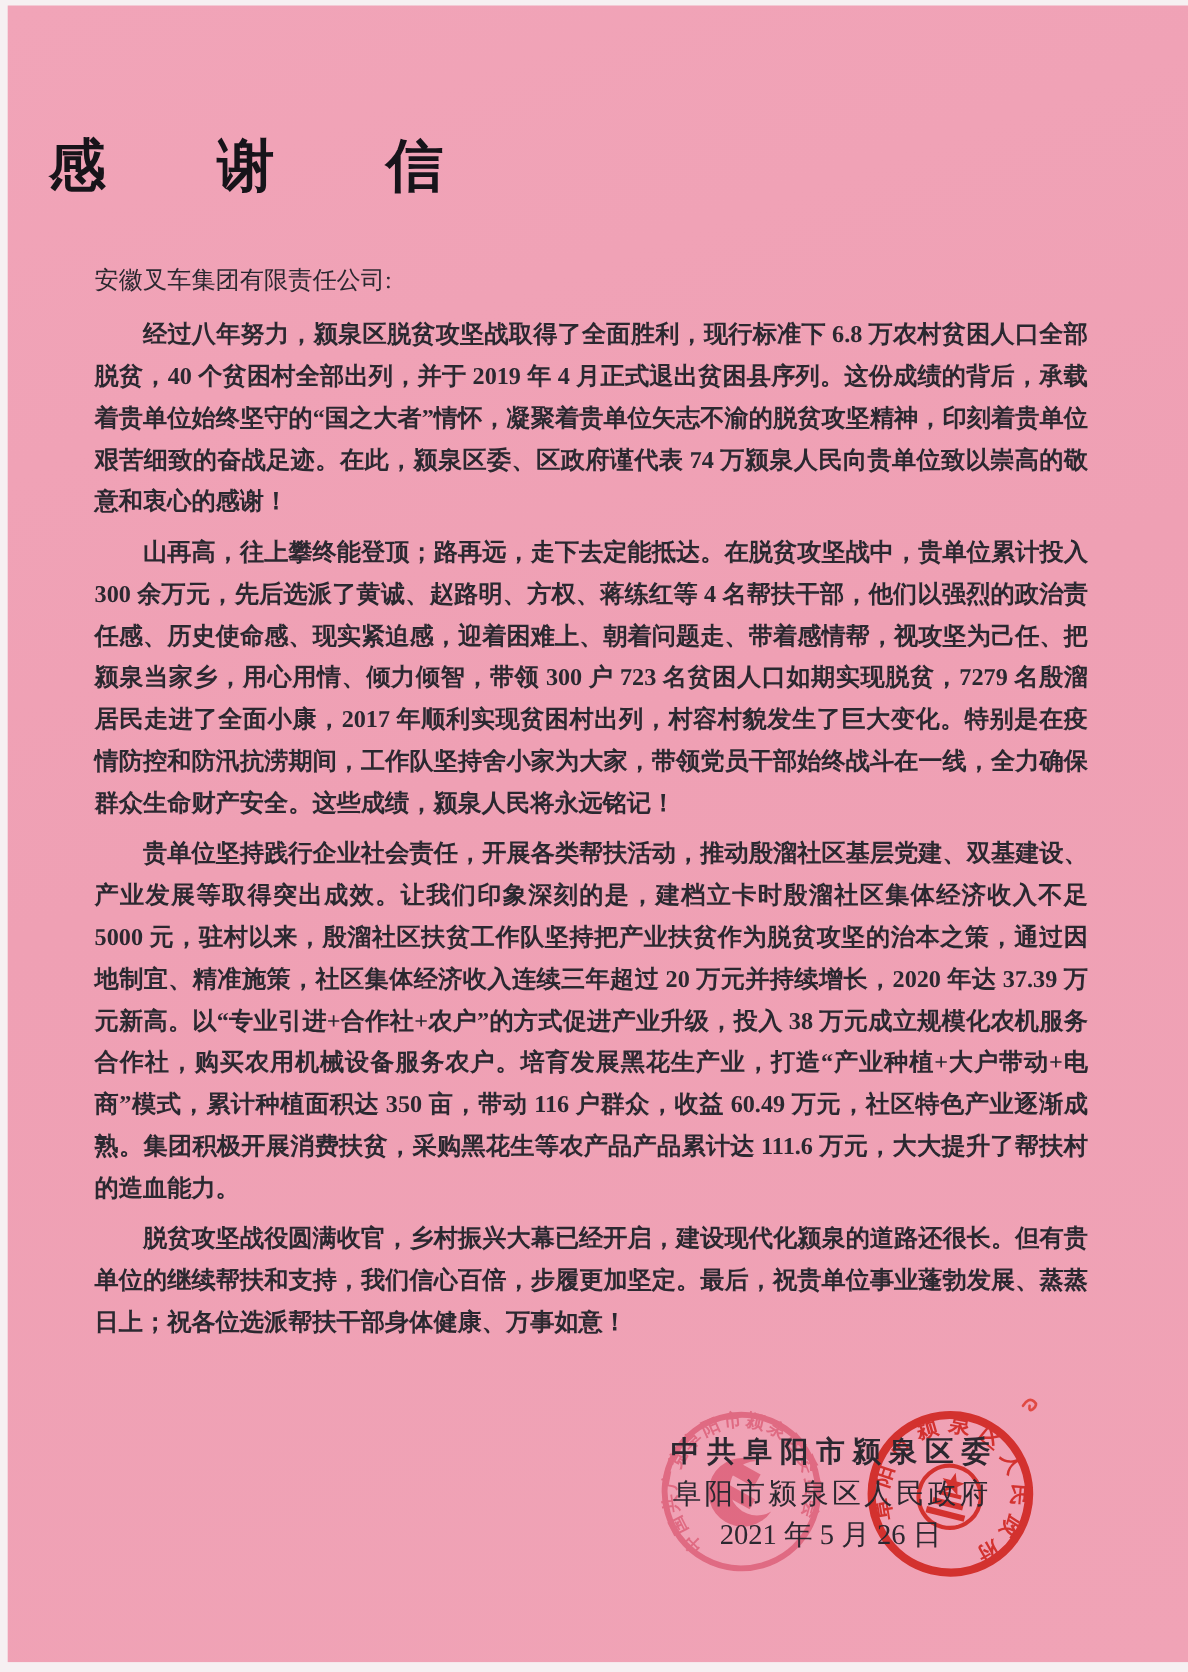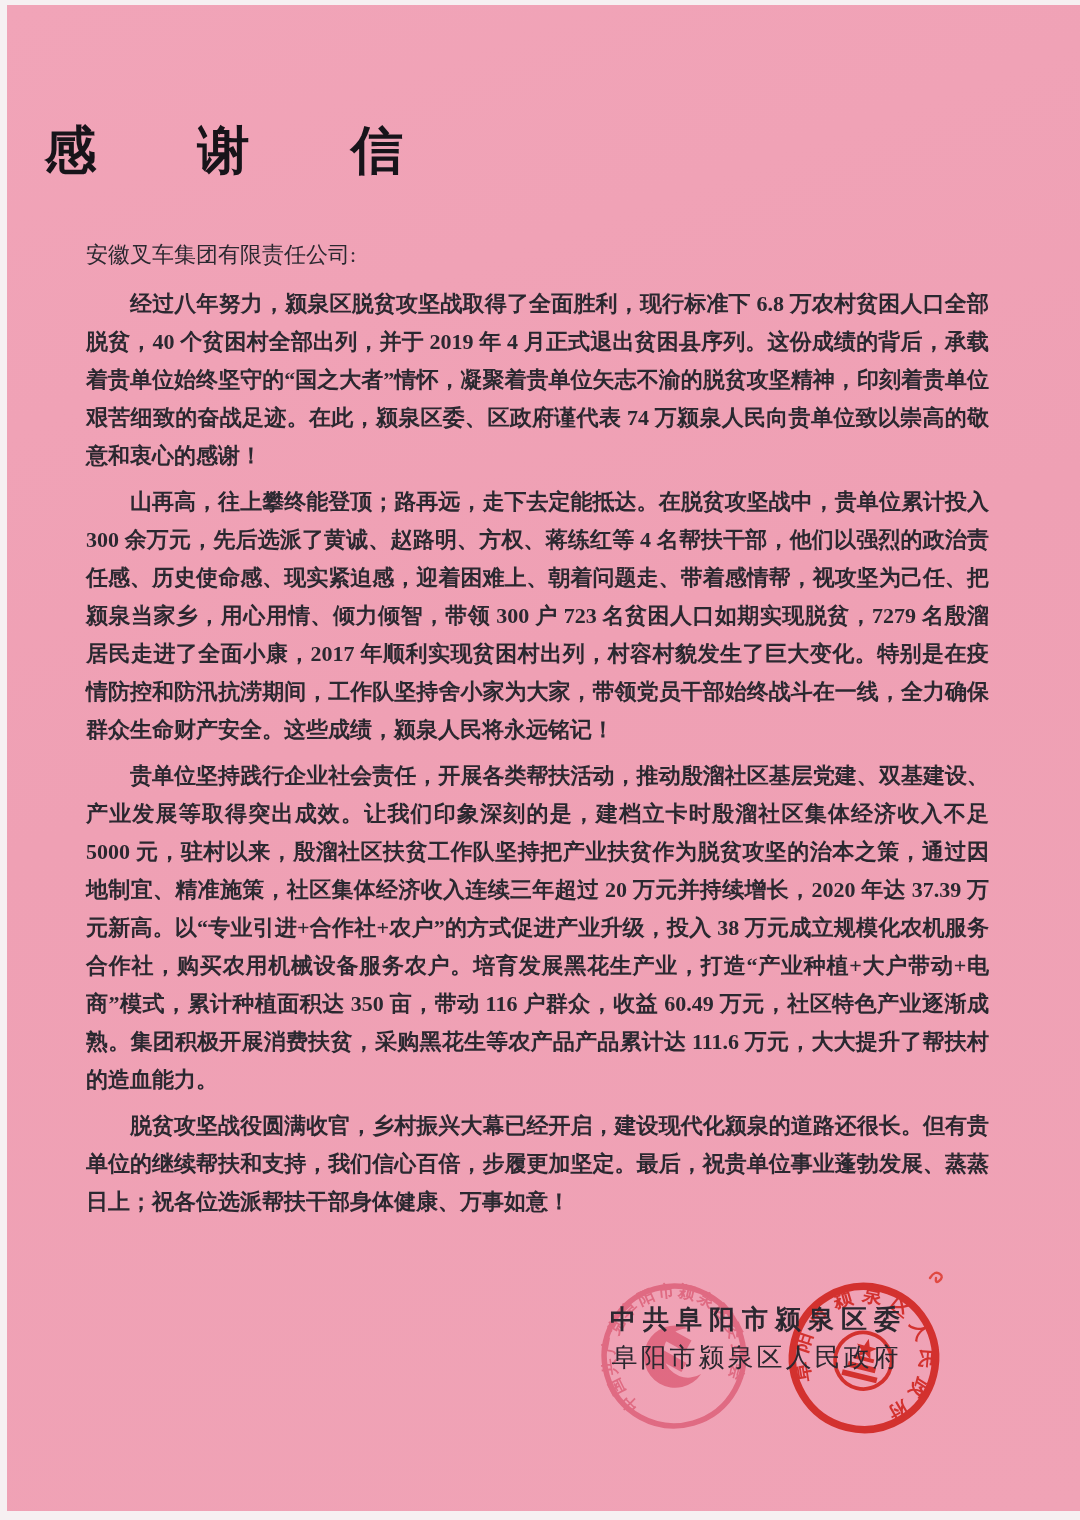--- a/index.html
+++ b/index.html
@@ -98,20 +98,21 @@
       <p class="para">经过八年努力，颍泉区脱贫攻坚战取得了全面胜利，现行标准下 6.8 万农村贫困人口全部脱贫，40 个贫困村全部出列，并于 2019 年 4 月正式退出贫困县序列。这份成绩的背后，承载着贵单位始终坚守的“国之大者”情怀，凝聚着贵单位矢志不渝的脱贫攻坚精神，印刻着贵单位艰苦细致的奋战足迹。在此，颍泉区委、区政府谨代表 74 万颍泉人民向贵单位致以崇高的敬意和衷心的感谢！</p>
       <p class="para">山再高，往上攀终能登顶；路再远，走下去定能抵达。在脱贫攻坚战中，贵单位累计投入 300 余万元，先后选派了黄诚、赵路明、方权、蒋练红等 4 名帮扶干部，他们以强烈的政治责任感、历史使命感、现实紧迫感，迎着困难上、朝着问题走、带着感情帮，视攻坚为己任、把颍泉当家乡，用心用情、倾力倾智，带领 300 户 723 名贫困人口如期实现脱贫，7279 名殷溜居民走进了全面小康，2017 年顺利实现贫困村出列，村容村貌发生了巨大变化。特别是在疫情防控和防汛抗涝期间，工作队坚持舍小家为大家，带领党员干部始终战斗在一线，全力确保群众生命财产安全。这些成绩，颍泉人民将永远铭记！</p>
       <p class="para">贵单位坚持践行企业社会责任，开展各类帮扶活动，推动殷溜社区基层党建、双基建设、产业发展等取得突出成效。让我们印象深刻的是，建档立卡时殷溜社区集体经济收入不足 5000 元，驻村以来，殷溜社区扶贫工作队坚持把产业扶贫作为脱贫攻坚的治本之策，通过因地制宜、精准施策，社区集体经济收入连续三年超过 20 万元并持续增长，2020 年达 37.39 万元新高。以“专业引进+合作社+农户”的方式促进产业升级，投入 38 万元成立规模化农机服务合作社，购买农用机械设备服务农户。培育发展黑花生产业，打造“产业种植+大户带动+电商”模式，累计种植面积达 350 亩，带动 116 户群众，收益 60.49 万元，社区特色产业逐渐成熟。集团积极开展消费扶贫，采购黑花生等农产品产品累计达 111.6 万元，大大提升了帮扶村的造血能力。</p>
       <p class="para">脱贫攻坚战役圆满收官，乡村振兴大幕已经开启，建设现代化颍泉的道路还很长。但有贵单位的继续帮扶和支持，我们信心百倍，步履更加坚定。最后，祝贵单位事业蓬勃发展、蒸蒸日上；祝各位选派帮扶干部身体健康、万事如意！</p>
     </div>
 </div>
 
 <div class="signature">
   <div class="org1">中共阜阳市颍泉区委</div>
   <div class="org2">阜阳市颍泉区人民政府</div>
+  <div class="date">2021 年 5 月 26 日</div>
 </div>
 
 <svg class="seal seal-party" viewBox="0 0 170 170">
   <defs>
     <path id="partyArc" d="M85,150 a65,65 0 1,1 0.01,0" fill="none"></path>
   </defs>
   <circle cx="85" cy="85" r="76" fill="none" stroke="var(--seal-pink)" stroke-width="6"></circle>
   <text font-size="18" letter-spacing="3" fill="var(--seal-pink)">
     <textPath href="#partyArc" startOffset="58">中国共产党阜阳市颍泉区委员会</textPath>
   </text>

